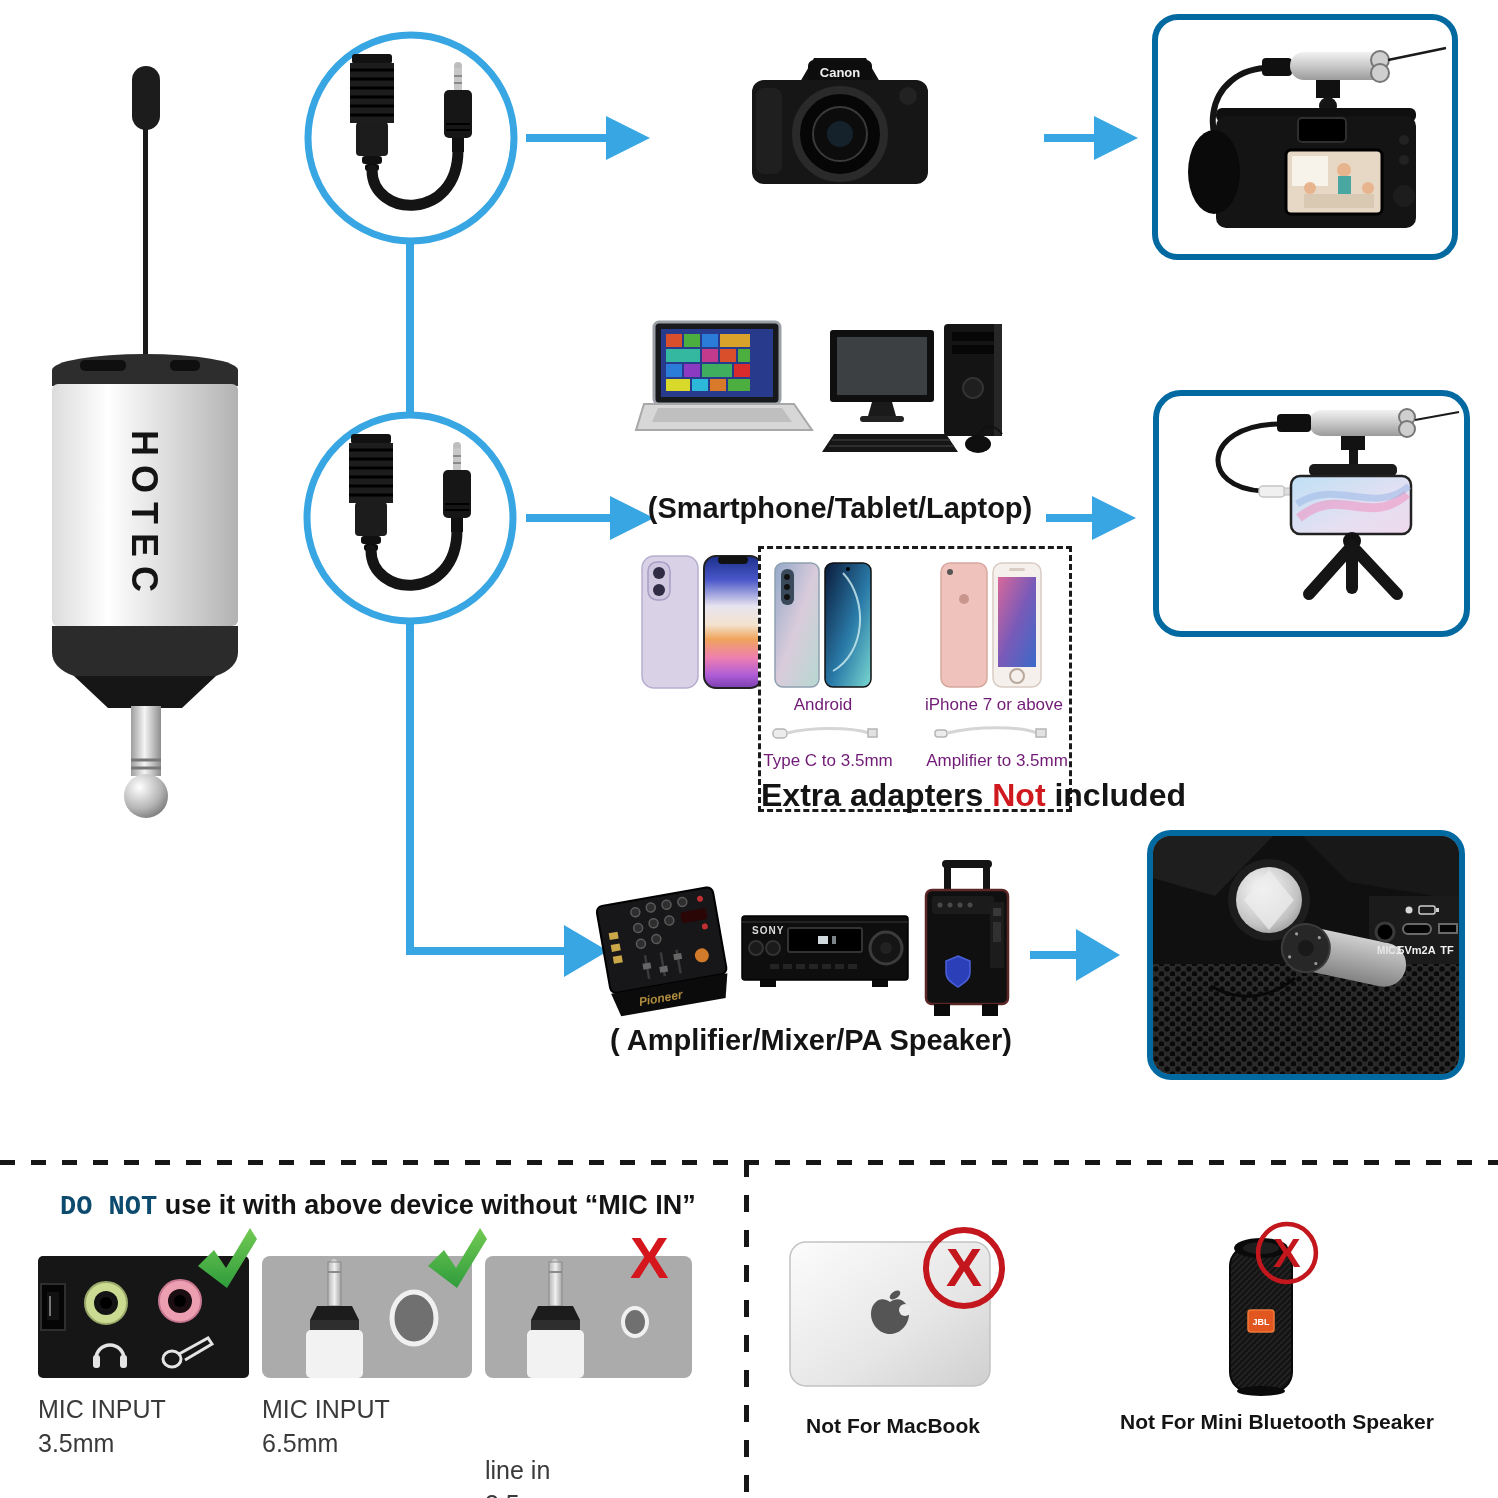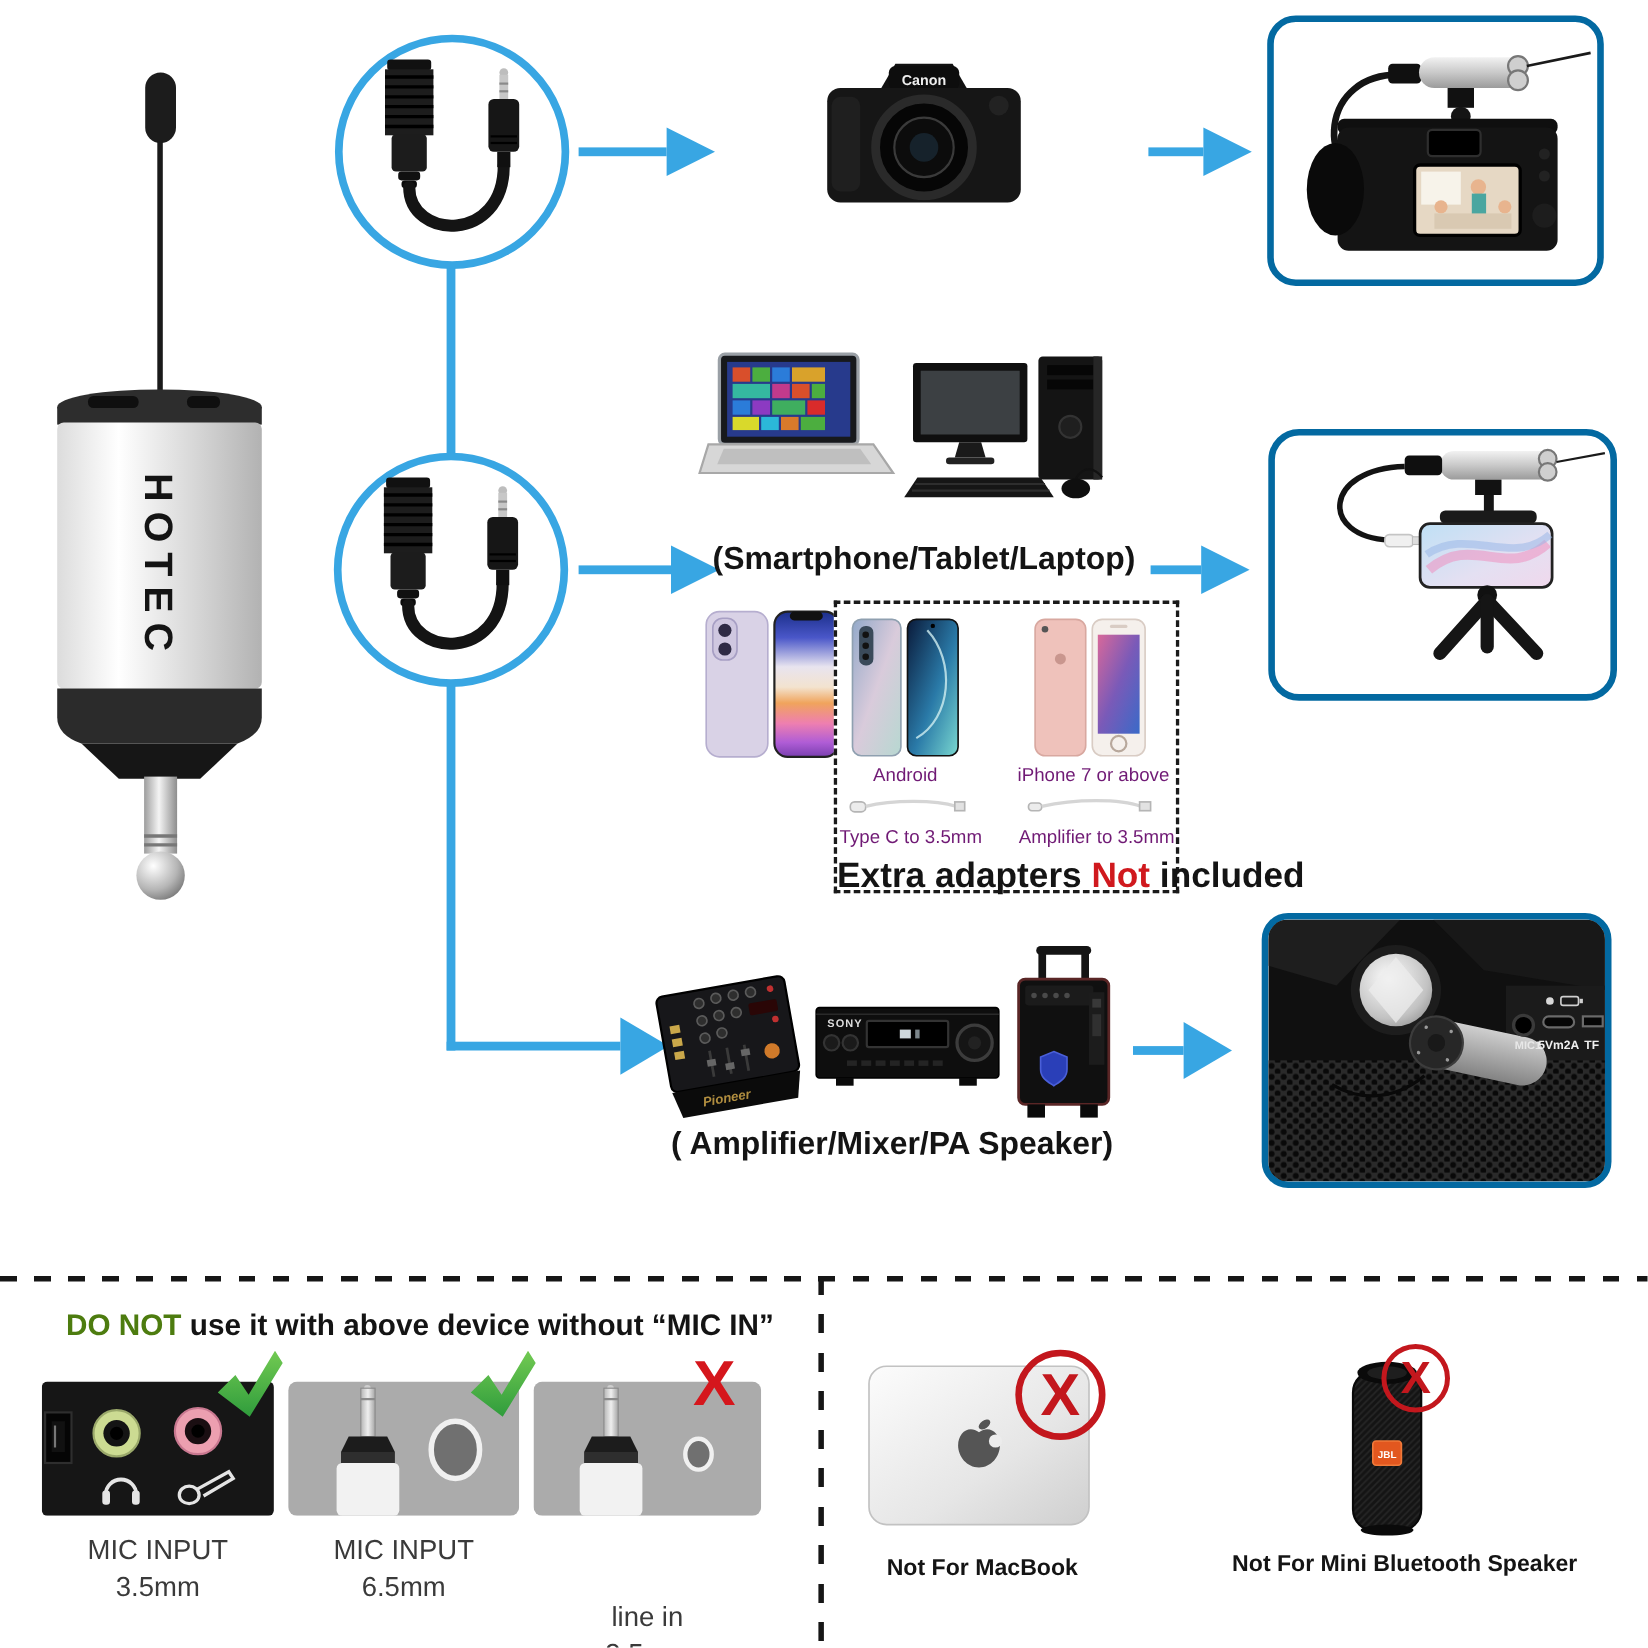--- a/index.html
+++ b/index.html
@@ -5,21 +5,21 @@
   html,body{margin:0;padding:0;background:#fff;}
   .canvas{position:relative;width:1498px;height:1498px;background:#fff;overflow:hidden;
           font-family:"Liberation Sans",sans-serif;color:#111;}
   .abs{position:absolute;}
   .rowlabel{font-weight:bold;font-size:29px;text-align:center;letter-spacing:0px;color:#141414;}
   .bluebox{box-sizing:border-box;border:6px solid #0369a1;border-radius:26px;background:#fff;}
   .dashedbox{box-sizing:border-box;border:3px dashed #1a1a1a;background:#fff;}
   .smalllabel{font-size:17px;color:#701a75;text-align:center;}
   .note{font-weight:bold;font-size:32px;text-align:center;color:#141414;white-space:nowrap;}
   .warn-title{font-weight:bold;font-size:27px;white-space:nowrap;color:#141414;}
-  .paneltext{font-size:25px;color:#3a3a3a;text-align:center;line-height:34px;}
+  .paneltext{font-size:25px;color:#3a3a3a;text-align:left;line-height:34px;}
   .notfor{font-weight:bold;font-size:21px;text-align:center;color:#141414;white-space:nowrap;}
   .dash-h{background:repeating-linear-gradient(90deg,#161616 0 15px,transparent 15px 31px);}
   .dash-v{background:repeating-linear-gradient(180deg,#161616 0 17px,transparent 17px 35px);}
   svg{display:block;}
 </style>
 </head>
 <body>
 
 <div class="canvas">
 
@@ -433,21 +433,21 @@
       <text x="236" y="118" text-anchor="middle" font-size="10" font-weight="bold" fill="#e8e8e8">MIC1</text>
       <text x="264" y="118" text-anchor="middle" font-size="11" font-weight="bold" fill="#efefef">5Vm2A</text>
       <text x="294" y="118" text-anchor="middle" font-size="11" font-weight="bold" fill="#efefef">TF</text>
     </svg>
   </div>
 
   <div class="abs dash-h" style="left:0;top:1160px;width:1498px;height:5px;"></div>
   <div class="abs dash-v" style="left:744px;top:1160px;width:5px;height:338px;"></div>
 
   <div class="abs warn-title" style="left:60px;top:1190px;width:660px;">
-    <span style="color:#4d7c0f;">DO NOT</span><span> use it with above device without “MIC IN”</span>
+    <span style="color:#0c4a6e;font-family:Liberation Mono, monospace;">DO NOT</span><span> use it with above device without “MIC IN”</span>
   </div>
 
   <svg class="abs" style="left:38px;top:1256px;" width="211" height="122" viewBox="0 0 211 122">
     <rect width="211" height="122" rx="5" fill="#161616"></rect>
     <rect x="3" y="28" width="24" height="46" fill="#050505" stroke="#2e2e2e" stroke-width="2"></rect>
     <rect x="9" y="36" width="12" height="28" fill="#111"></rect>
     <line x1="12" y1="40" x2="12" y2="60" stroke="#777" stroke-width="2"></line>
     <circle cx="68" cy="47" r="21" fill="#ccdb92" stroke="#9aa86a" stroke-width="2"></circle>
     <circle cx="68" cy="47" r="12" fill="#141414"></circle>
       <circle cx="68" cy="47" r="6" fill="#000"></circle>

